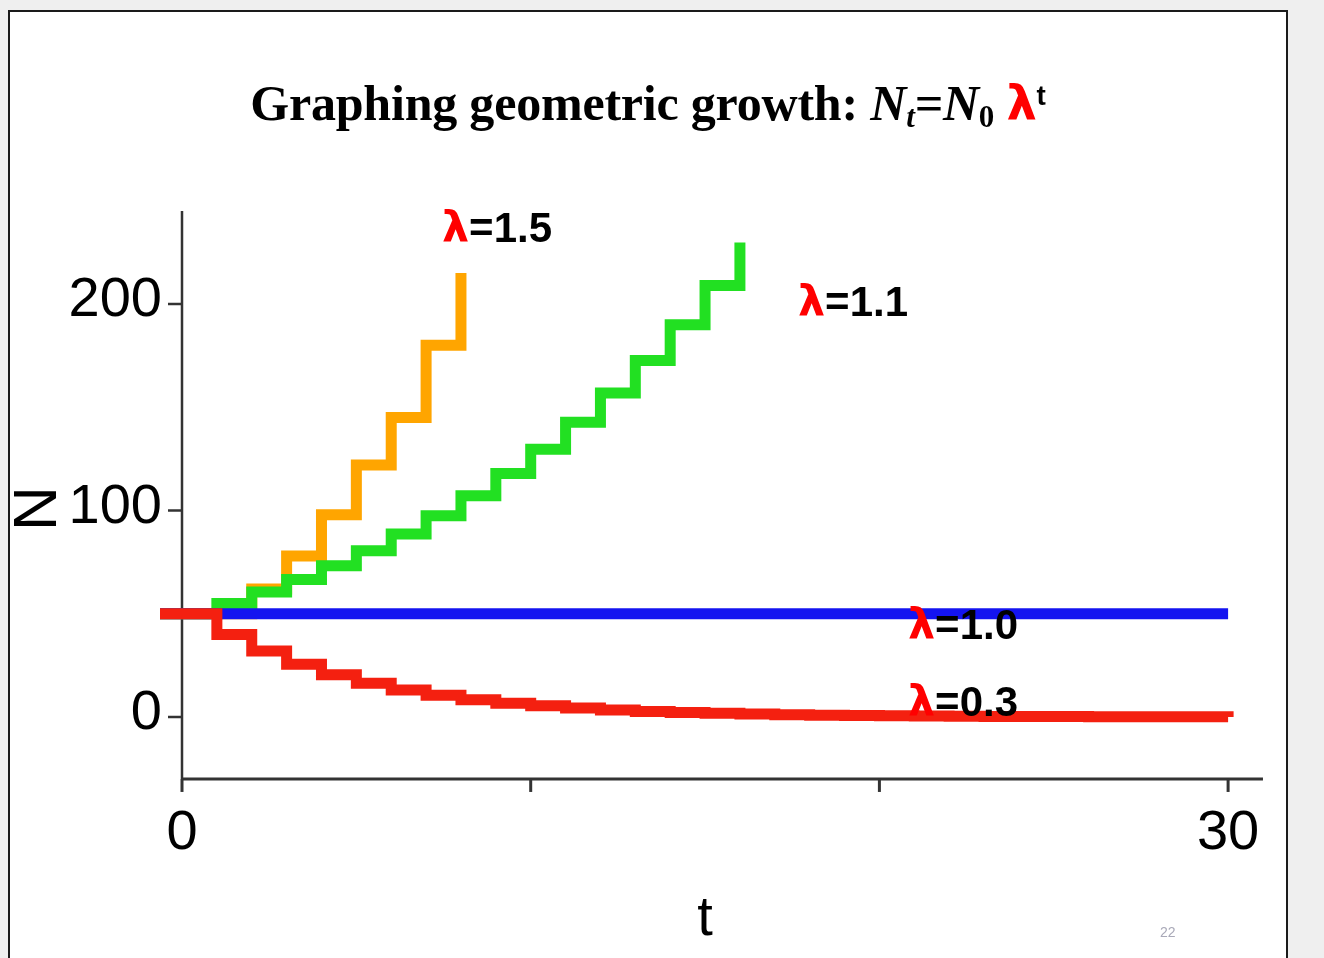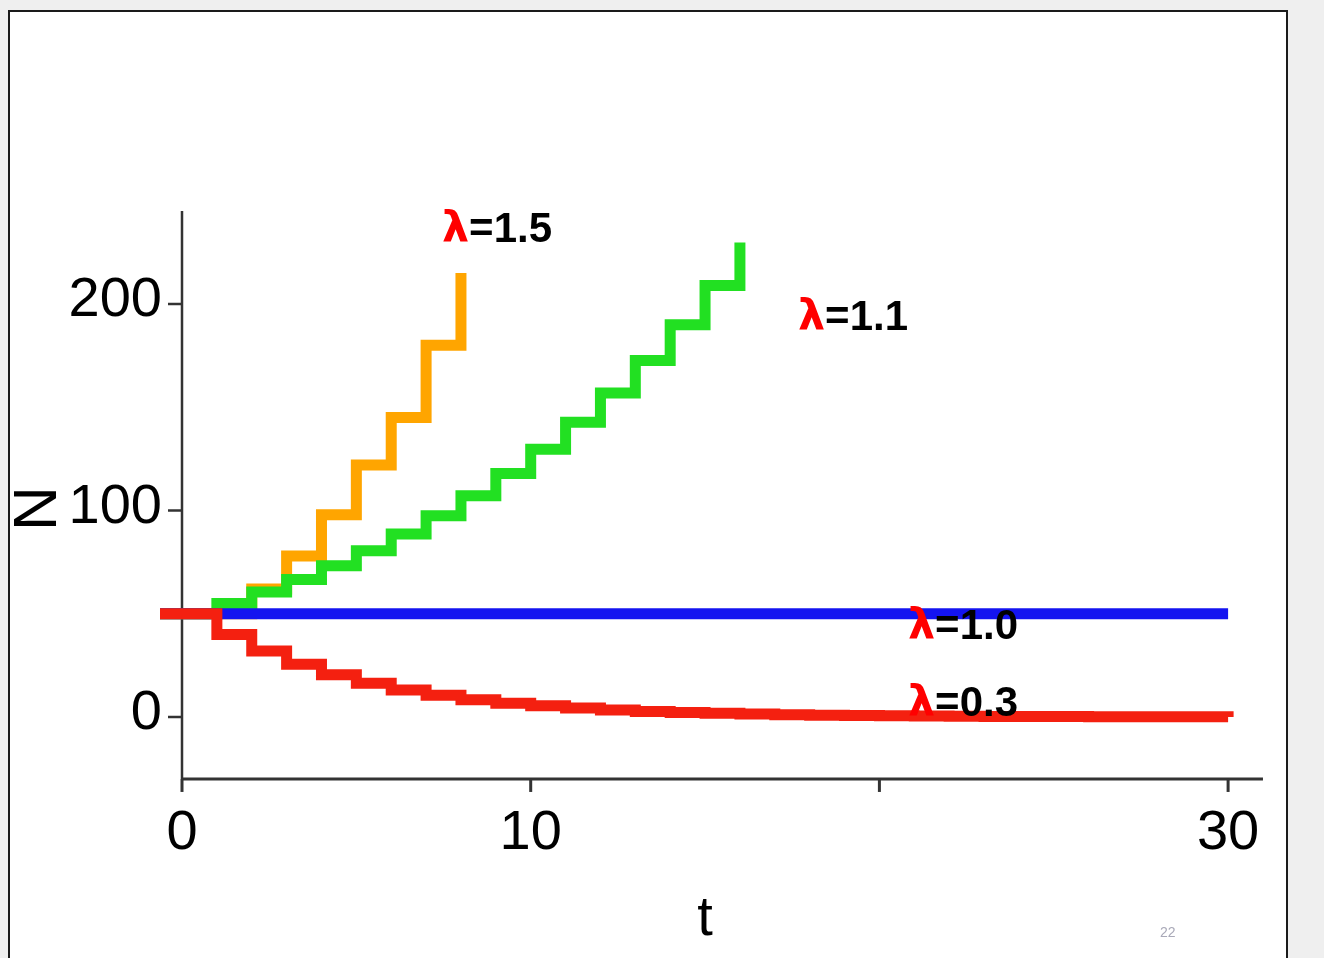--- a/index.html
+++ b/index.html
@@ -138,20 +138,25 @@
     font-family: "Liberation Sans", sans-serif;
     font-size: 14px;
     color: #a9a9b8;
   }
 </style>
 </head>
 <body>
 
 <div id="slide">
 
+  <div id="title">
+    <span>Graphing geometric growth:</span>
+    <span class="tvar"><span>N</span><span class="sub">t</span></span><span class="tvar">=</span><span class="tvar"><span>N</span><span class="sub-num">0</span></span>
+    <span class="lam">λ</span><span class="sup">t</span>
+  </div>
 
   <div id="plot">
     <svg id="chart-svg" width="1276" height="956" viewBox="0 0 1276 956">
 
       <g id="axes-group">
           <line x1="172" y1="199.075" x2="172" y2="766.95" stroke="#333333" stroke-width="2.5"></line>
           <line x1="171" y1="766.95" x2="1252.97" y2="766.95" stroke="#333333" stroke-width="3"></line>
           <line x1="158" y1="705" x2="172" y2="705" stroke="#333333" stroke-width="2.5"></line>
           <line x1="158" y1="498.5" x2="172" y2="498.5" stroke="#333333" stroke-width="2.5"></line>
           <line x1="158" y1="292" x2="172" y2="292" stroke="#333333" stroke-width="2.5"></line>
@@ -167,30 +172,29 @@
           <polyline points="150.00,601.75 172.00,601.75 206.87,601.75 206.87,601.75 206.87,622.40 241.74,622.40 241.74,622.40 241.74,638.92 276.61,638.92 276.61,638.92 276.61,652.14 311.48,652.14 311.48,652.14 311.48,662.67 346.35,662.67 346.35,662.67 346.35,671.13 381.22,671.13 381.22,671.13 381.22,677.95 416.09,677.95 416.09,677.95 416.09,683.32 450.96,683.32 450.96,683.32 450.96,687.65 485.83,687.65 485.83,687.65 485.83,691.16 520.70,691.16 520.70,691.16 520.70,693.85 555.57,693.85 555.57,693.85 555.57,696.12 590.44,696.12 590.44,696.12 590.44,697.98 625.31,697.98 625.31,697.98 625.31,699.42 660.18,699.42 660.18,699.42 660.18,700.46 695.05,700.46 695.05,700.46 695.05,701.28 729.92,701.28 729.92,701.28 729.92,702.11 764.79,702.11 764.79,702.11 764.79,702.73 799.66,702.73 799.66,702.73 799.66,703.14 834.53,703.14 834.53,703.14 834.53,703.55 869.40,703.55 869.40,703.55 869.40,703.76 904.27,703.76 904.27,703.76 904.27,703.97 939.14,703.97 939.14,703.97 939.14,704.17 974.01,704.17 974.01,704.17 974.01,704.38 1008.88,704.38 1008.88,704.38 1008.88,704.59 1043.75,704.59 1043.75,704.59 1043.75,704.59 1078.62,704.59 1078.62,704.59 1078.62,704.79 1113.49,704.79 1113.49,704.79 1113.49,704.79 1148.36,704.79 1148.36,704.79 1148.36,704.79 1183.23,704.79 1183.23,704.79 1183.23,704.79 1218.10,704.79 1218.10,704.79 1218.10,705.00" fill="none" stroke="#f42010" stroke-width="11" stroke-linejoin="miter" stroke-linecap="butt"></polyline>
         </g>
     </svg>
   </div>
 
   <div class="ytick" id="ytick-200" style="width: 230px; left: -78px; top: 252px;">200</div>
   <div class="ytick" id="ytick-100" style="width: 230px; left: -78px; top: 458.5px;">100</div>
   <div class="ytick" id="ytick-0" style="width: 230px; left: -78px; top: 665px;">0</div>
 
   <div class="xtick" id="xtick-0" style="width: 160px; text-align: center; left: 92px; top: 784.95px;">0</div>
-  <div class="xtick" id="xtick-10" style="width: 160px; text-align: center; left: 440.7px; top: 784.95px;">10</div>
   <div class="xtick" id="xtick-30" style="width: 160px; text-align: center; left: 1138.1px; top: 784.95px;">30</div>
 
   <div id="ylabel" style="left: 2px; top: 461.33px;">N</div>
   <div id="xlabel" style="width: 160px; text-align: center; left: 615.05px; top: 870.95px;">t</div>
 
   <div class="series-label" id="ann-0" style="left: 432px; top: 190px;">
     <span class="lam">λ</span><span class="eq">=1.5</span>
   </div>
-  <div class="series-label" id="ann-1" style="left: 788px; top: 264px; margin-top: 14px;">
+  <div class="series-label" id="ann-1" style="left: 788px; top: 264px;">
     <span class="lam">λ</span><span class="eq">=1.1</span>
   </div>
   <div class="series-label" id="ann-2" style="left: 898px; top: 587px;">
     <span class="lam">λ</span><span class="eq">=1.0</span>
   </div>
   <div class="series-label" id="ann-3" style="left: 898px; top: 664px;">
     <span class="lam">λ</span><span class="eq">=0.3</span>
   </div>
 
   <div id="pagenum">22</div>

